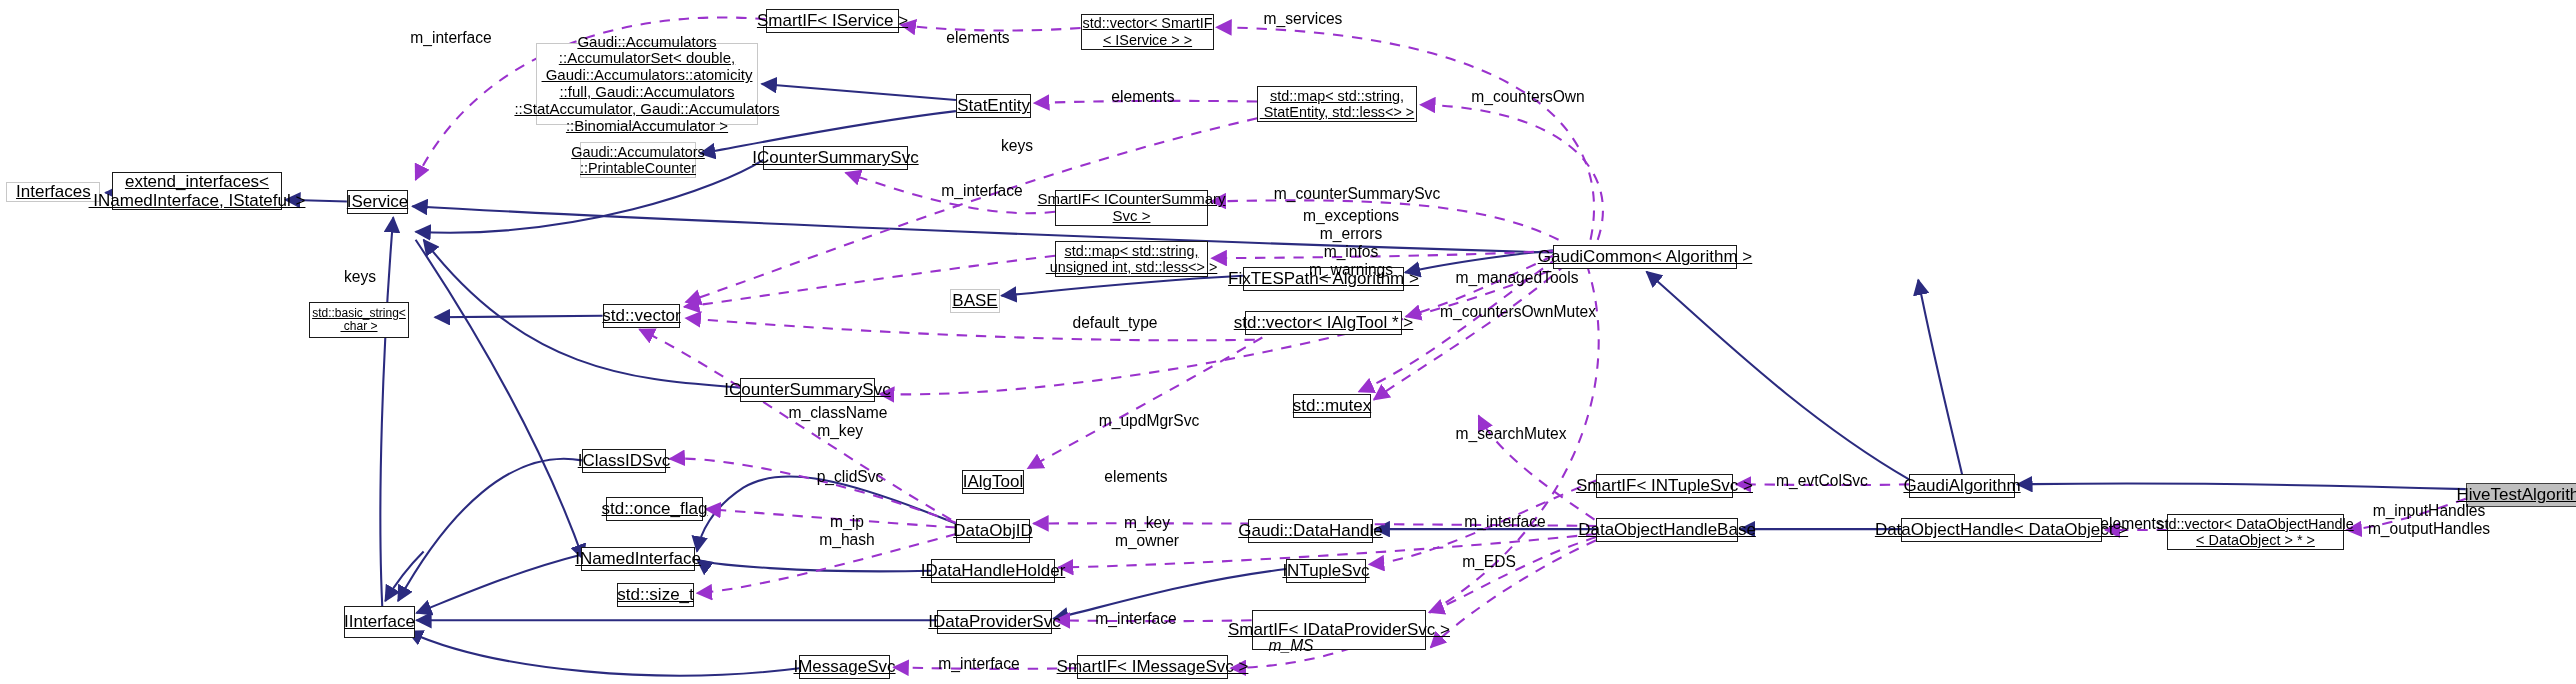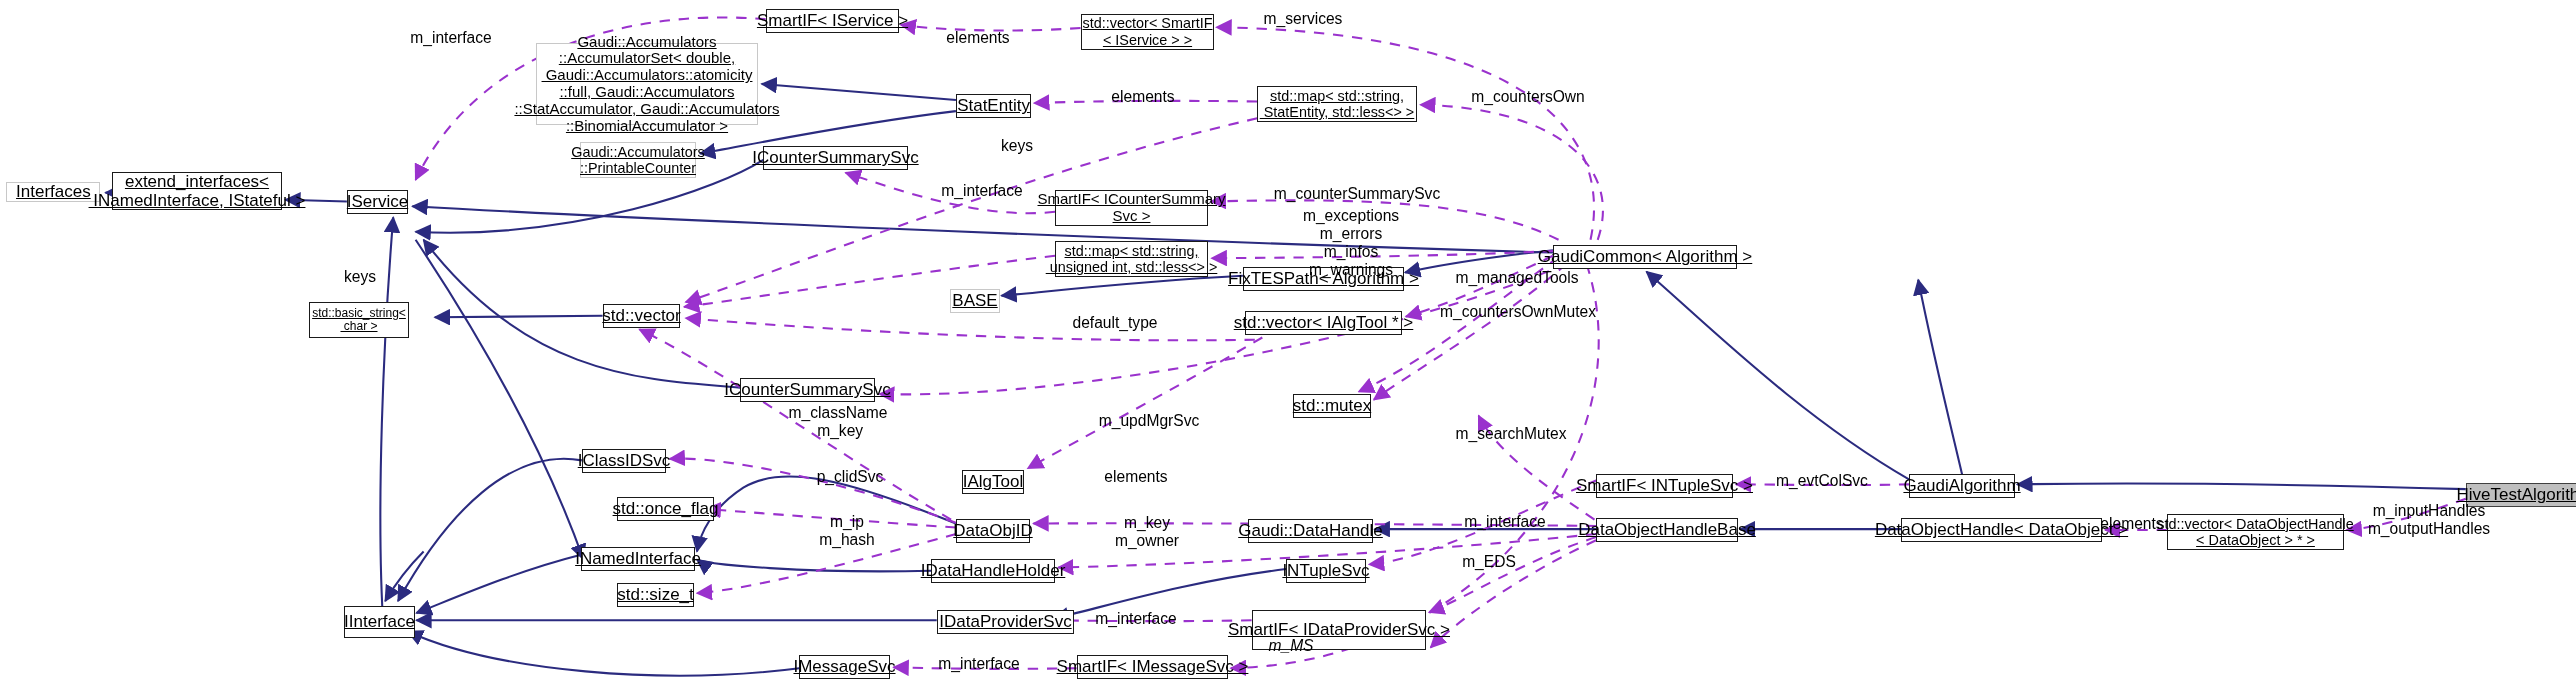--- a/index.html
+++ b/index.html
@@ -215,29 +215,29 @@
  unsigned int, std::less&lt;&gt; &gt;</span></div>
   <div class="node light" style="left:950px;top:289px;width:50px;height:24px;"><span>BASE</span></div>
   <div class="node" style="left:1243px;top:267px;width:161px;height:24px;"><span>FixTESPath&lt; Algorithm &gt;</span></div>
   <div class="node" style="left:1245px;top:311px;width:157px;height:24px;"><span>std::vector&lt; IAlgTool * &gt;</span></div>
   <div class="node" style="left:1553px;top:245px;width:184px;height:24px;"><span>GaudiCommon&lt; Algorithm &gt;</span></div>
   <div class="node" style="left:309px;top:302px;width:100px;height:36px;font-size:12px;"><span>std::basic_string&lt;
  char &gt;</span></div>
   <div class="node" style="left:603px;top:304px;width:77px;height:24px;"><span>std::vector</span></div>
   <div class="node" style="left:740px;top:378px;width:135px;height:24px;"><span>ICounterSummarySvc</span></div>
   <div class="node" style="left:582px;top:449px;width:84px;height:24px;"><span>IClassIDSvc</span></div>
-  <div class="node" style="left:606px;top:497px;width:97px;height:24px;margin-left:11px;"><span>std::once_flag</span></div>
+  <div class="node" style="left:606px;top:497px;width:97px;height:24px;"><span>std::once_flag</span></div>
   <div class="node" style="left:581px;top:547px;width:114px;height:24px;"><span>INamedInterface</span></div>
   <div class="node" style="left:617px;top:583px;width:77px;height:24px;"><span>std::size_t</span></div>
   <div class="node" style="left:344px;top:606px;width:71px;height:32px;"><span>IInterface</span></div>
   <div class="node" style="left:799px;top:655px;width:91px;height:24px;"><span>IMessageSvc</span></div>
   <div class="node" style="left:962px;top:470px;width:62px;height:24px;"><span>IAlgTool</span></div>
   <div class="node" style="left:956px;top:519px;width:74px;height:24px;"><span>DataObjID</span></div>
   <div class="node" style="left:931px;top:559px;width:124px;height:24px;"><span>IDataHandleHolder</span></div>
-  <div class="node" style="left:937px;top:610px;width:137px;height:24px;"><span>IDataProviderSvc</span></div>
+  <div class="node" style="left:937px;top:610px;width:115px;height:24px;"><span>IDataProviderSvc</span></div>
   <div class="node" style="left:1293px;top:394px;width:78px;height:24px;"><span>std::mutex</span></div>
   <div class="node" style="left:1248px;top:519px;width:125px;height:24px;"><span>Gaudi::DataHandle</span></div>
   <div class="node" style="left:1286px;top:559px;width:80px;height:24px;"><span>INTupleSvc</span></div>
   <div class="node" style="left:1252px;top:610px;width:174px;height:40px;"><span>SmartIF&lt; IDataProviderSvc &gt;</span></div>
   <div class="node" style="left:1077px;top:655px;width:151px;height:24px;"><span>SmartIF&lt; IMessageSvc &gt;</span></div>
   <div class="node" style="left:1596px;top:474px;width:137px;height:24px;"><span>SmartIF&lt; INTupleSvc &gt;</span></div>
   <div class="node" style="left:1596px;top:518px;width:142px;height:24px;"><span>DataObjectHandleBase</span></div>
   <div class="node" style="left:1909px;top:474px;width:106px;height:24px;"><span>GaudiAlgorithm</span></div>
   <div class="node" style="left:1901px;top:518px;width:201px;height:24px;"><span>DataObjectHandle&lt; DataObject &gt;</span></div>
   <div class="node" style="left:2167px;top:514px;width:177px;height:36px;font-size:14.4px;"><span>std::vector&lt; DataObjectHandle

